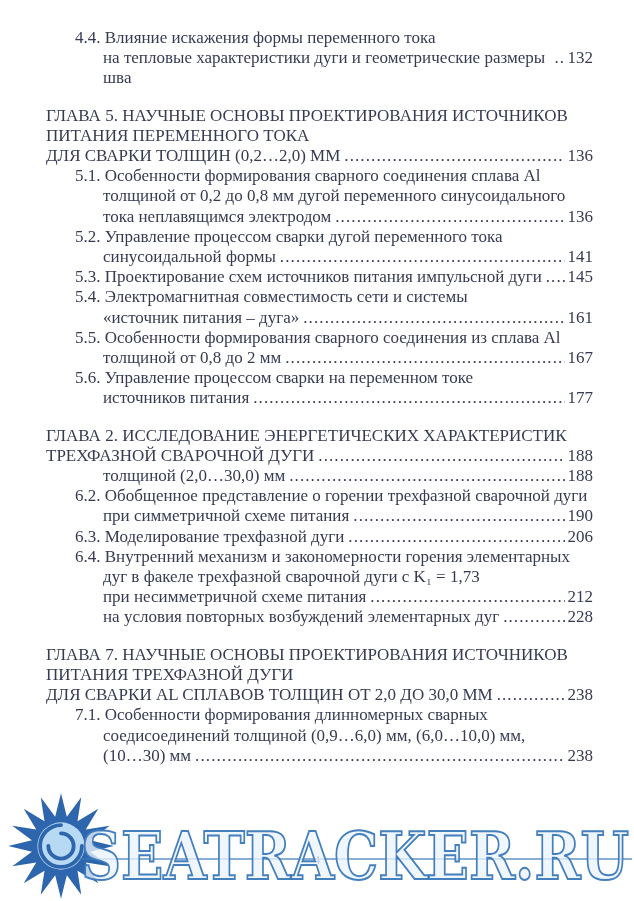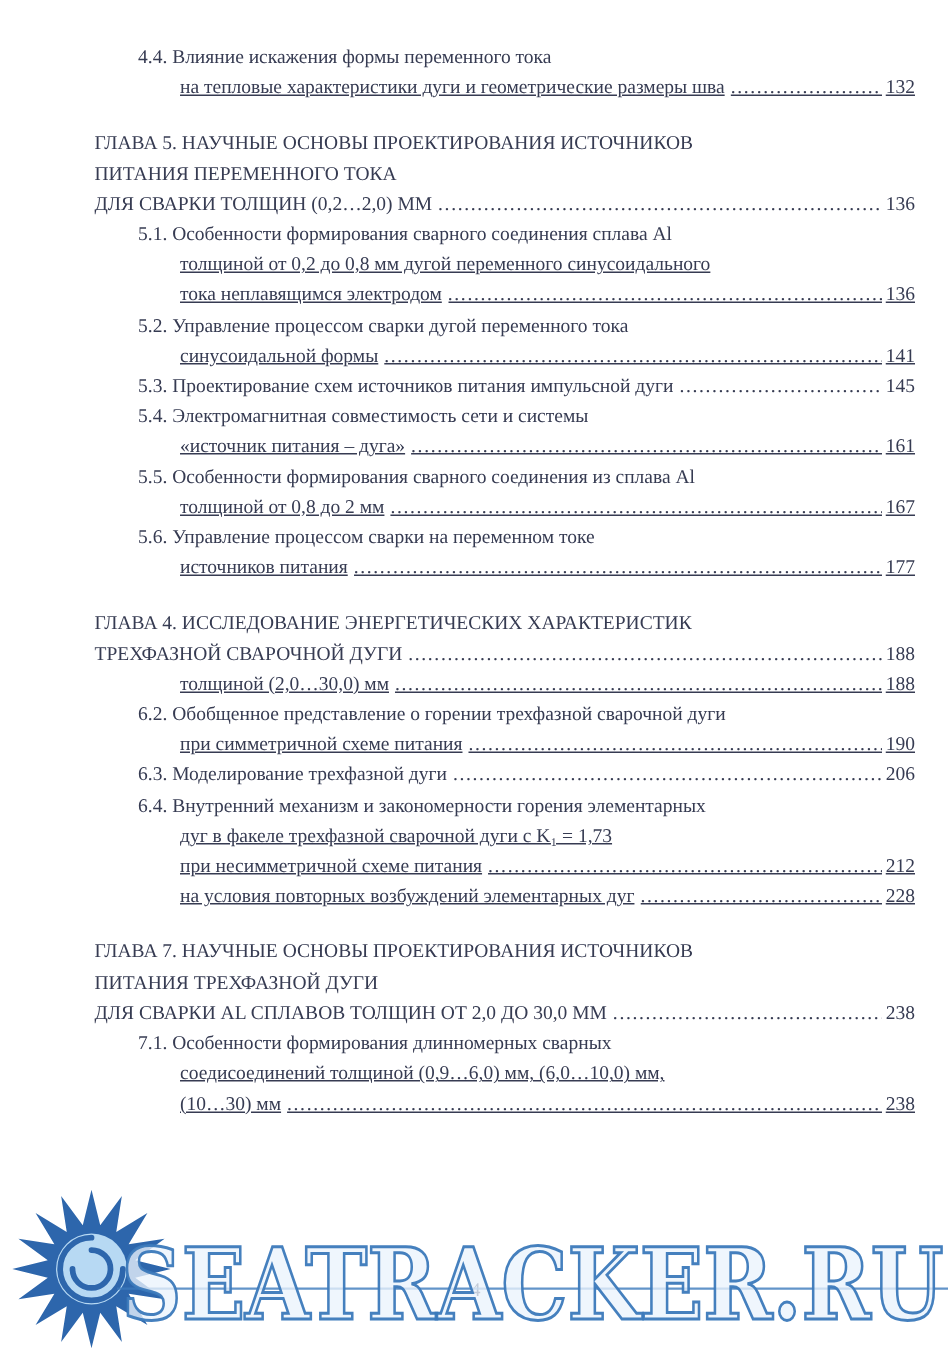--- a/index.html
+++ b/index.html
@@ -10,28 +10,28 @@
     position: relative;
     overflow: hidden;
     font-family: "Liberation Serif", "DejaVu Serif", serif;
     color: var(--ink, #363b52);
   }
   .page { position: absolute; inset: 0; }
 
   
   .toc {
     position: absolute;
-    top: 28px; left: 63px;
+    top: 28px; left: 46px;
     width: 547px;
-    font-size: 13px;
+    font-size: 17px;
     line-height: 20.2px;
   }
   .entry.chapter { margin-top: 17px; }
   .entry.item .line.first { padding-left: 29px; }
-  .entry.item .line.cont  { padding-left: 57px; text-decoration: underline; }
+  .entry.item .line.cont  { padding-left: 57px; }
   .line { display: flex; align-items: baseline; }
   .txt { white-space: pre-wrap; flex: 0 1 auto; }
   .leader {
     flex: 1 1 10px;
     min-width: 10px;
     overflow: hidden;
     white-space: nowrap;
     margin: 0 3px 0 4px;
   }
   .leader::after {
@@ -137,21 +137,21 @@
           <span class="txt">5.6. Управление процессом сварки на переменном токе</span>
         </div>
         <div class="line cont">
           <span class="txt">источников питания</span>
           <span class="leader"></span>
           <span class="pg">177</span>
         </div>
       </div>
       <div class="entry chapter">
         <div class="line first">
-          <span class="txt">ГЛАВА 4. ИССЛЕДОВАНИЕ ЭНЕРГЕТИЧЕСКИХ ХАРАКТЕРИСТИК</span>
+          <span class="txt">ГЛАВА 2. ИССЛЕДОВАНИЕ ЭНЕРГЕТИЧЕСКИХ ХАРАКТЕРИСТИК</span>
         </div>
         <div class="line cont">
           <span class="txt">ТРЕХФАЗНОЙ СВАРОЧНОЙ ДУГИ</span>
           <span class="leader"></span>
           <span class="pg">188</span>
         </div>
       </div>
       <div class="entry item">
         <div class="line cont">
           <span class="txt">толщиной (2,0…30,0) мм</span>

